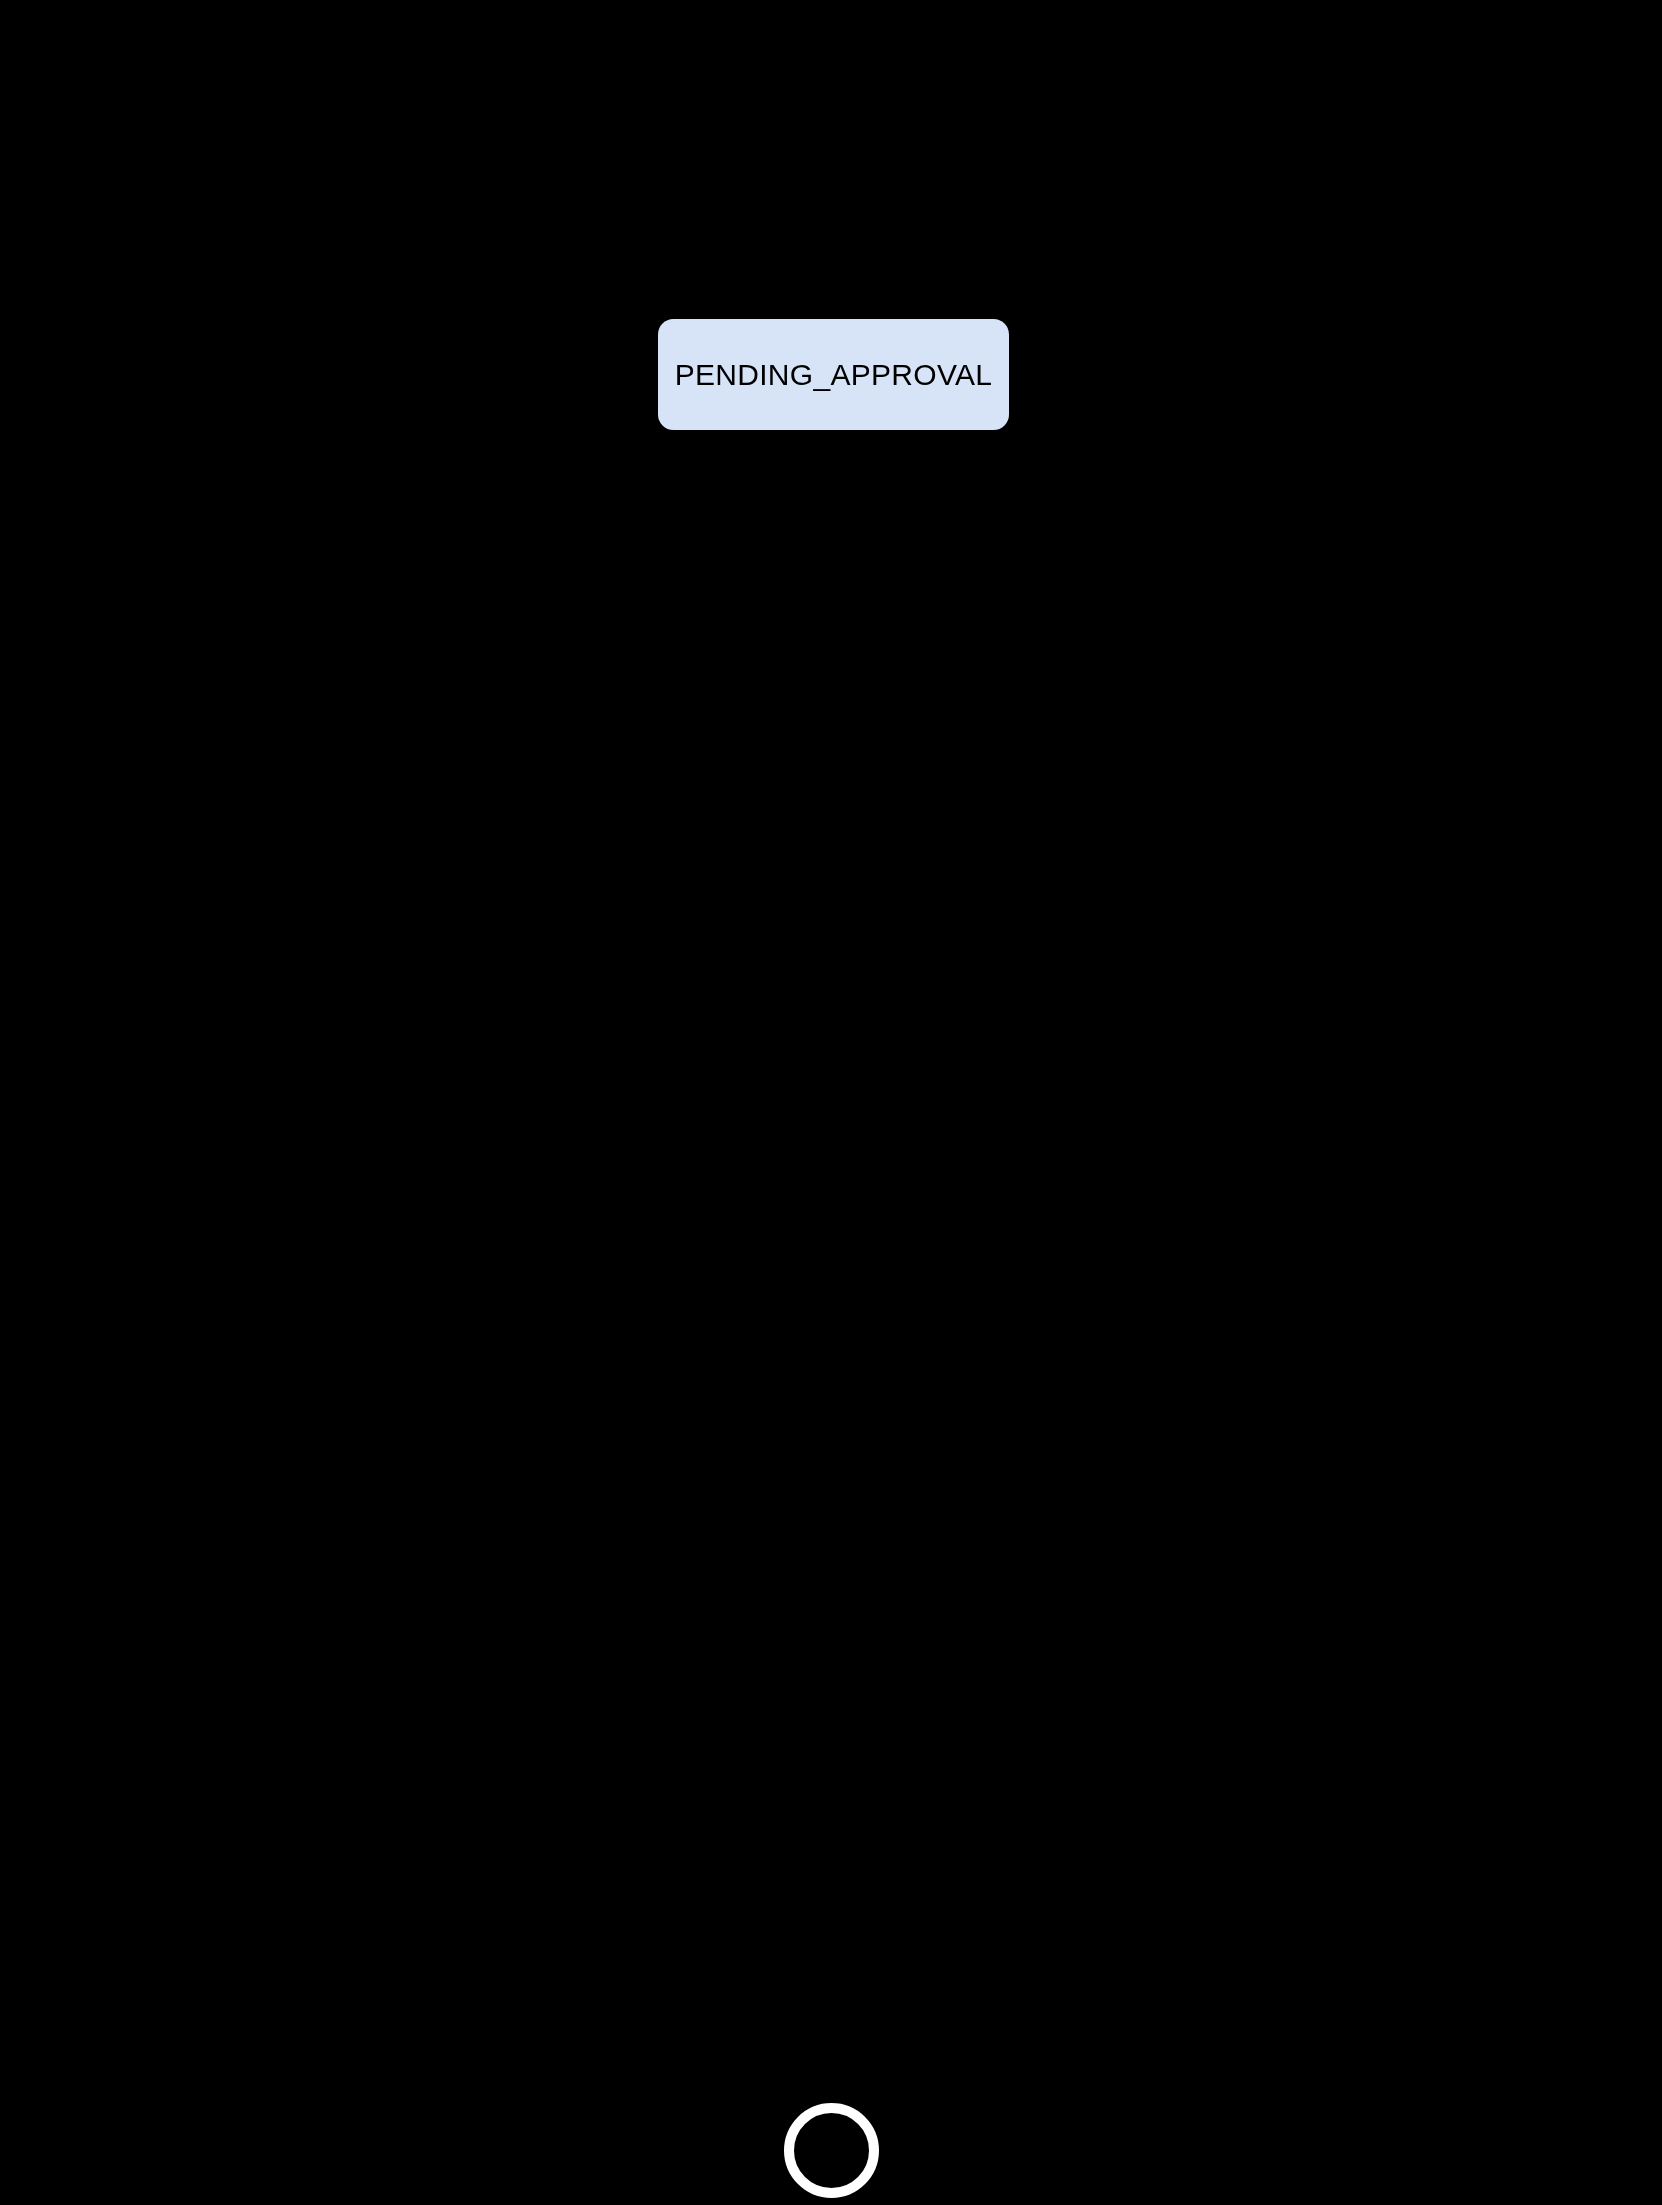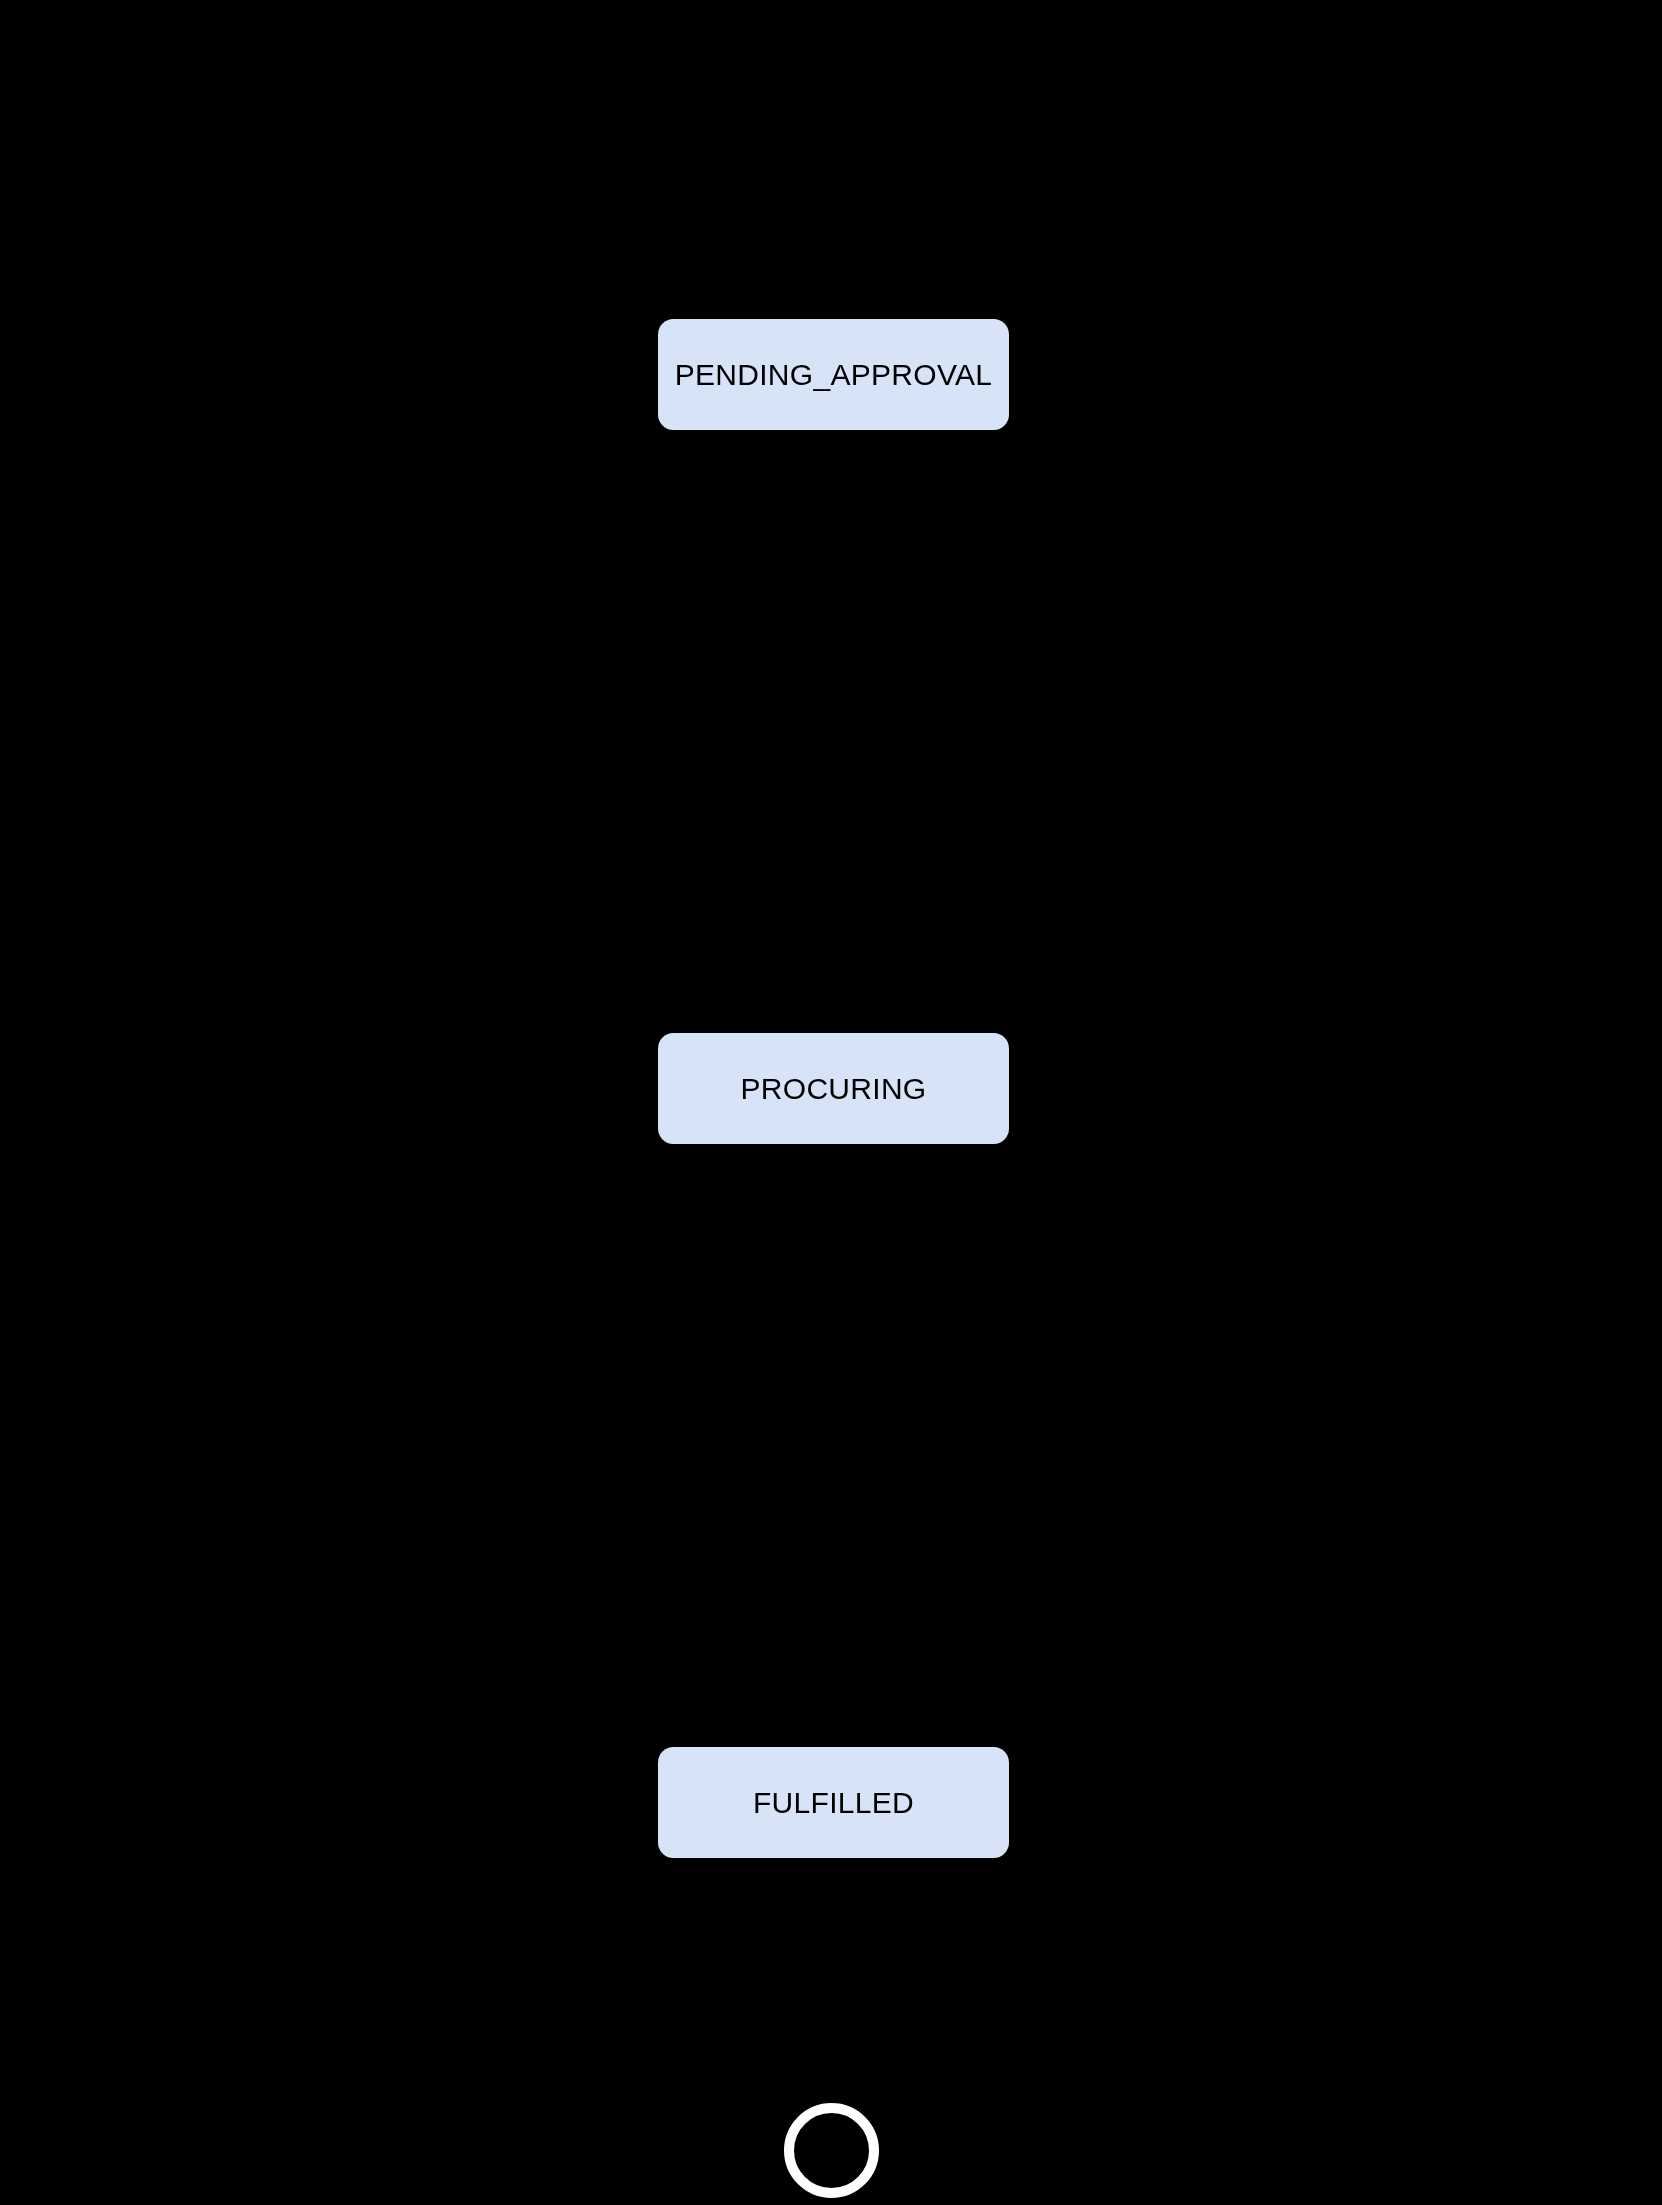--- a/index.html
+++ b/index.html
@@ -64,25 +64,19 @@
 </head>
 <body>
 
 <div id="canvas">
 
   <div class="state-node" id="node-pending-approval">
     <span class="state-label">PENDING_APPROVAL</span>
   </div>
 
 
-  <div class="state-node" id="node-procuring">
-    <span class="state-label">PROCURING</span>
-  </div>
 
 
-  <div class="state-node" id="node-fulfilled">
-    <span class="state-label">FULFILLED</span>
-  </div>
 
   <div class="final-state"></div>
 
 </div>
 
 
 </body></html>

